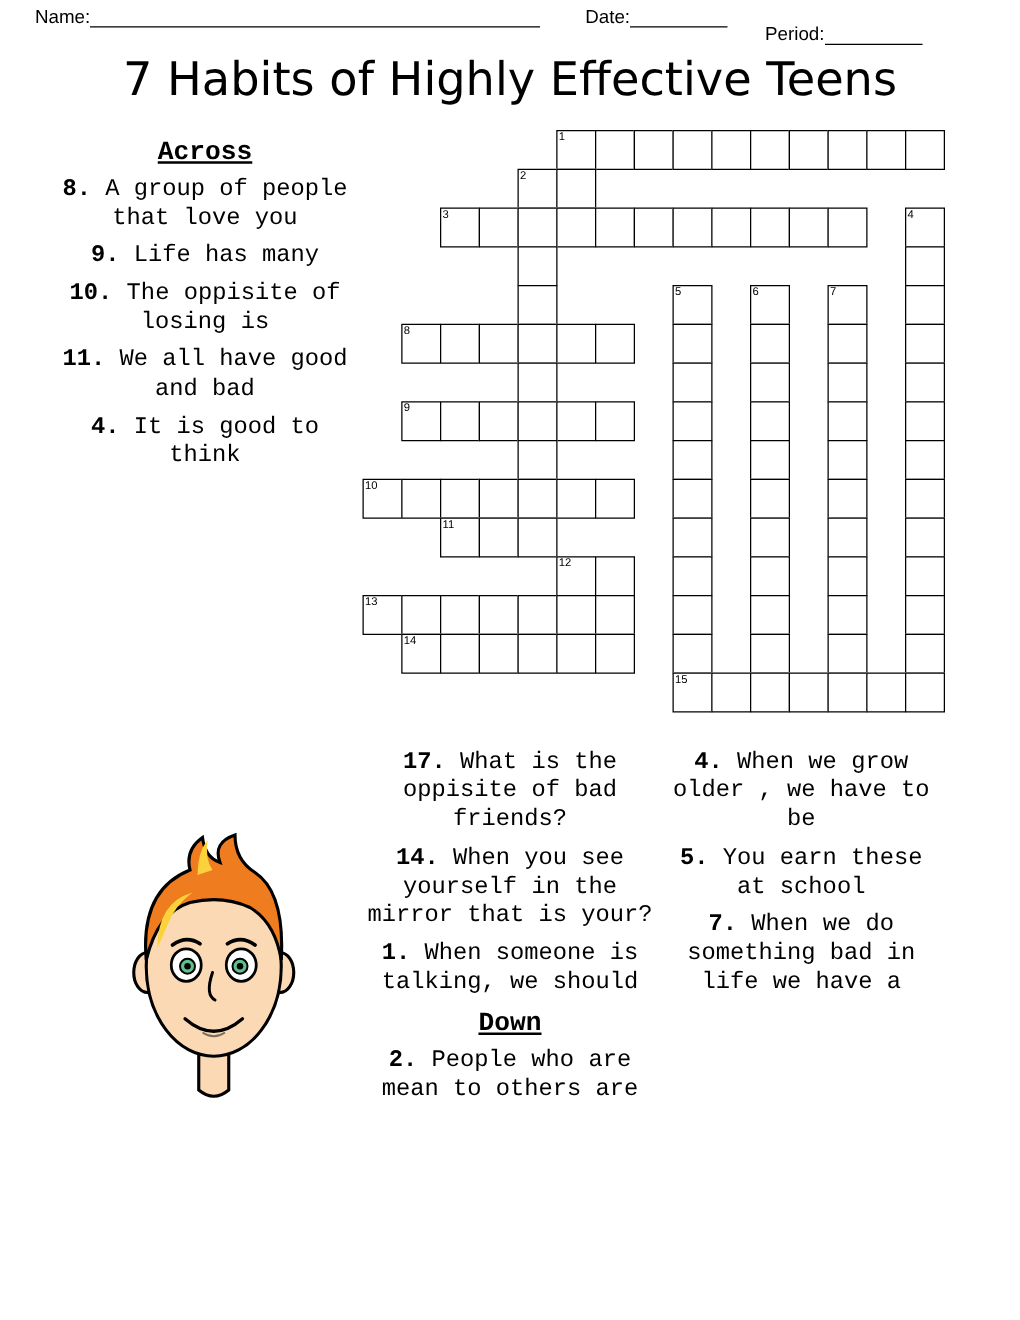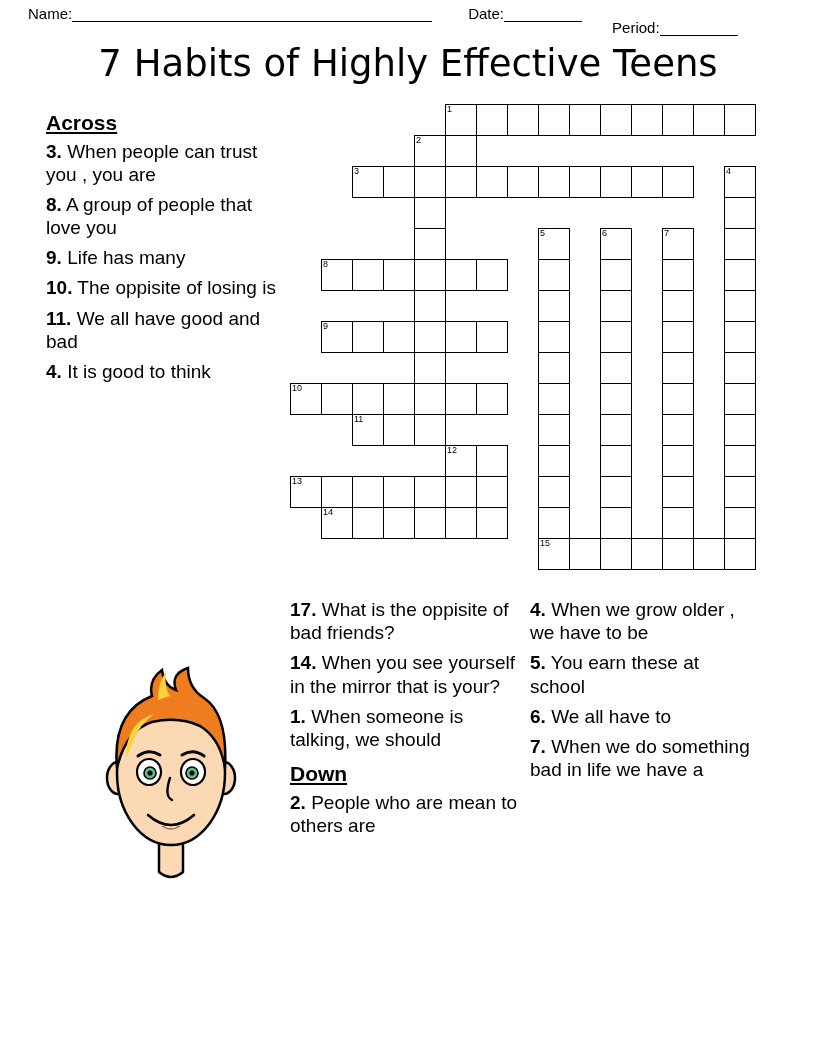--- a/index.html
+++ b/index.html
@@ -52,23 +52,24 @@
     text-align: center;
     font-family: "DejaVu Sans", sans-serif;
     font-size: 37px;
     font-weight: normal;
     letter-spacing: 0px;
   }
 
   
   .clue-col {
     position: absolute;
-    font-family: Liberation Sans, sans-serif;
+    font-family: Liberation Mono, monospace;
     font-size: 19px;
     line-height: 1.22;
+    text-align: center;
   }
   .clue-head {
     font-weight: bold;
     text-decoration: underline;
     font-size: 21px;
     margin-bottom: 4px;
   }
   .clue {
     margin-bottom: 7px;
   }
@@ -277,24 +278,20 @@
     <div class="cell" style="left: 341px; top: 434px;"></div>
     <div class="cell" style="left: 372px; top: 434px;"></div>
     <div class="cell" style="left: 403px; top: 434px;"></div>
     <div class="cell" style="left: 434px; top: 434px;"></div>
   </div>
 
 <div class="clue-col" id="col-left">
   <div class="clue-head">Across</div>
 
   <div class="clue">
-    <span class="num">3.</span>
-    <span>When people can trust you , you are</span>
-  </div>
-  <div class="clue">
     <span class="num">8.</span>
     <span>A group of people that love you</span>
   </div>
   <div class="clue">
     <span class="num">9.</span>
     <span>Life has many</span>
   </div>
   <div class="clue">
     <span class="num">10.</span>
     <span>The oppisite of losing is</span>
@@ -332,24 +329,20 @@
 </div>
 
 <div class="clue-col" id="col-right">
   <div class="clue">
     <span class="num">4.</span>
     <span>When we grow older , we have to be</span>
   </div>
   <div class="clue">
     <span class="num">5.</span>
     <span>You earn these at school</span>
-  </div>
-  <div class="clue">
-    <span class="num">6.</span>
-    <span>We all have to</span>
   </div>
   <div class="clue">
     <span class="num">7.</span>
     <span>When we do something bad in life we have a</span>
   </div>
 </div>
 
 <svg id="face" viewBox="0 0 150 230">
 
   <path d="M63 175 L63 212 Q75 222 87 212 L87 175 Z" fill="#fbd9b4" stroke="#000" stroke-width="2.5"></path>

